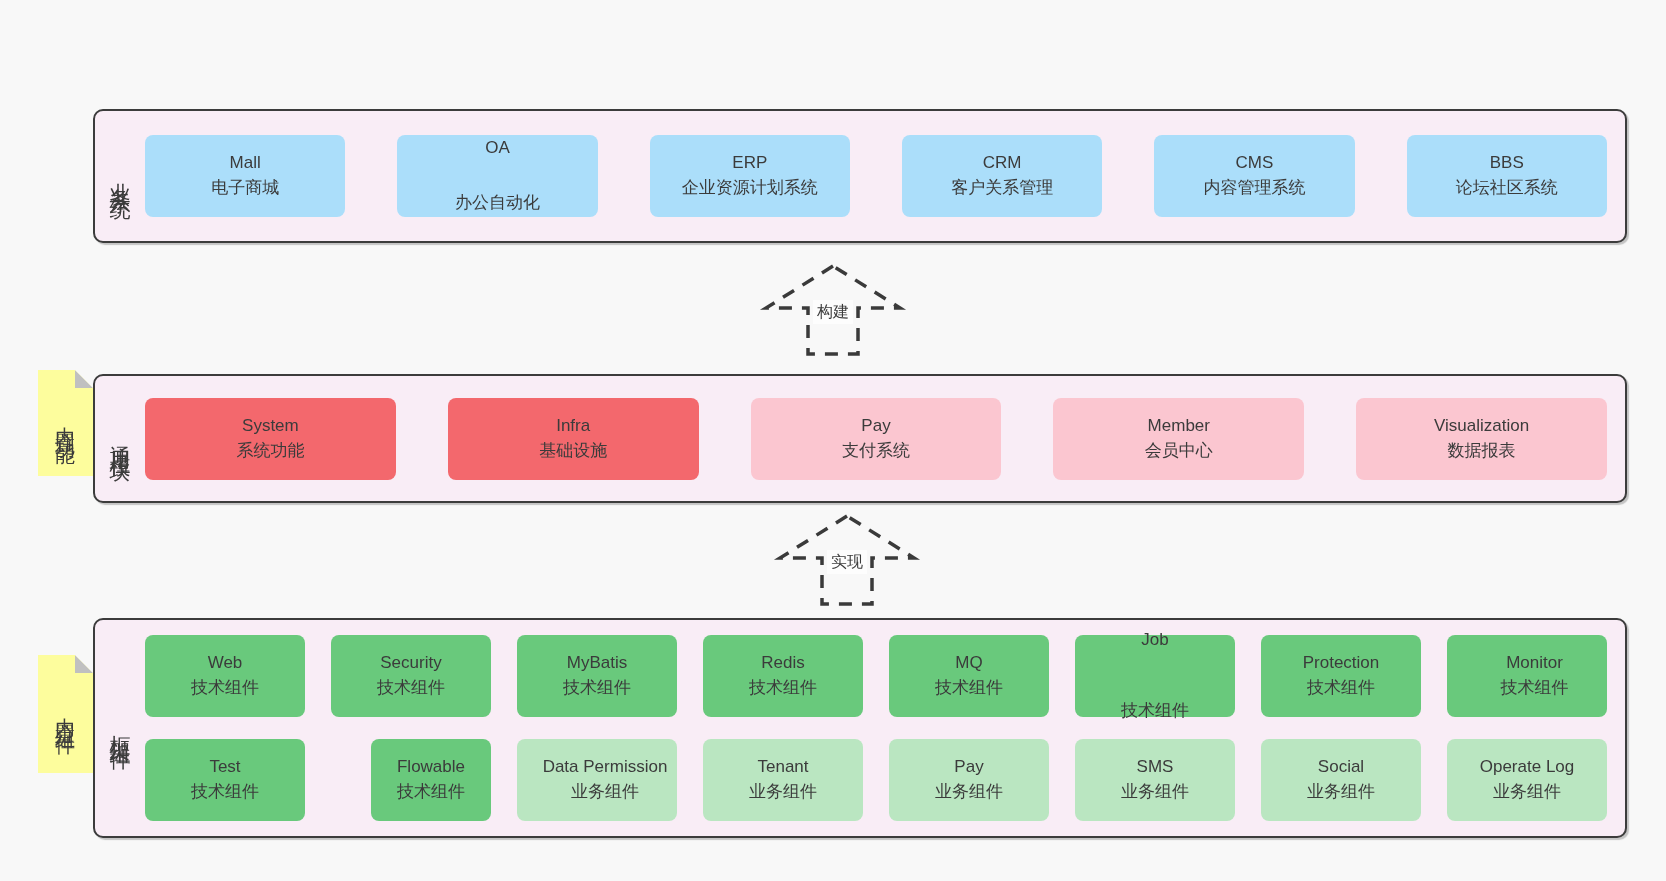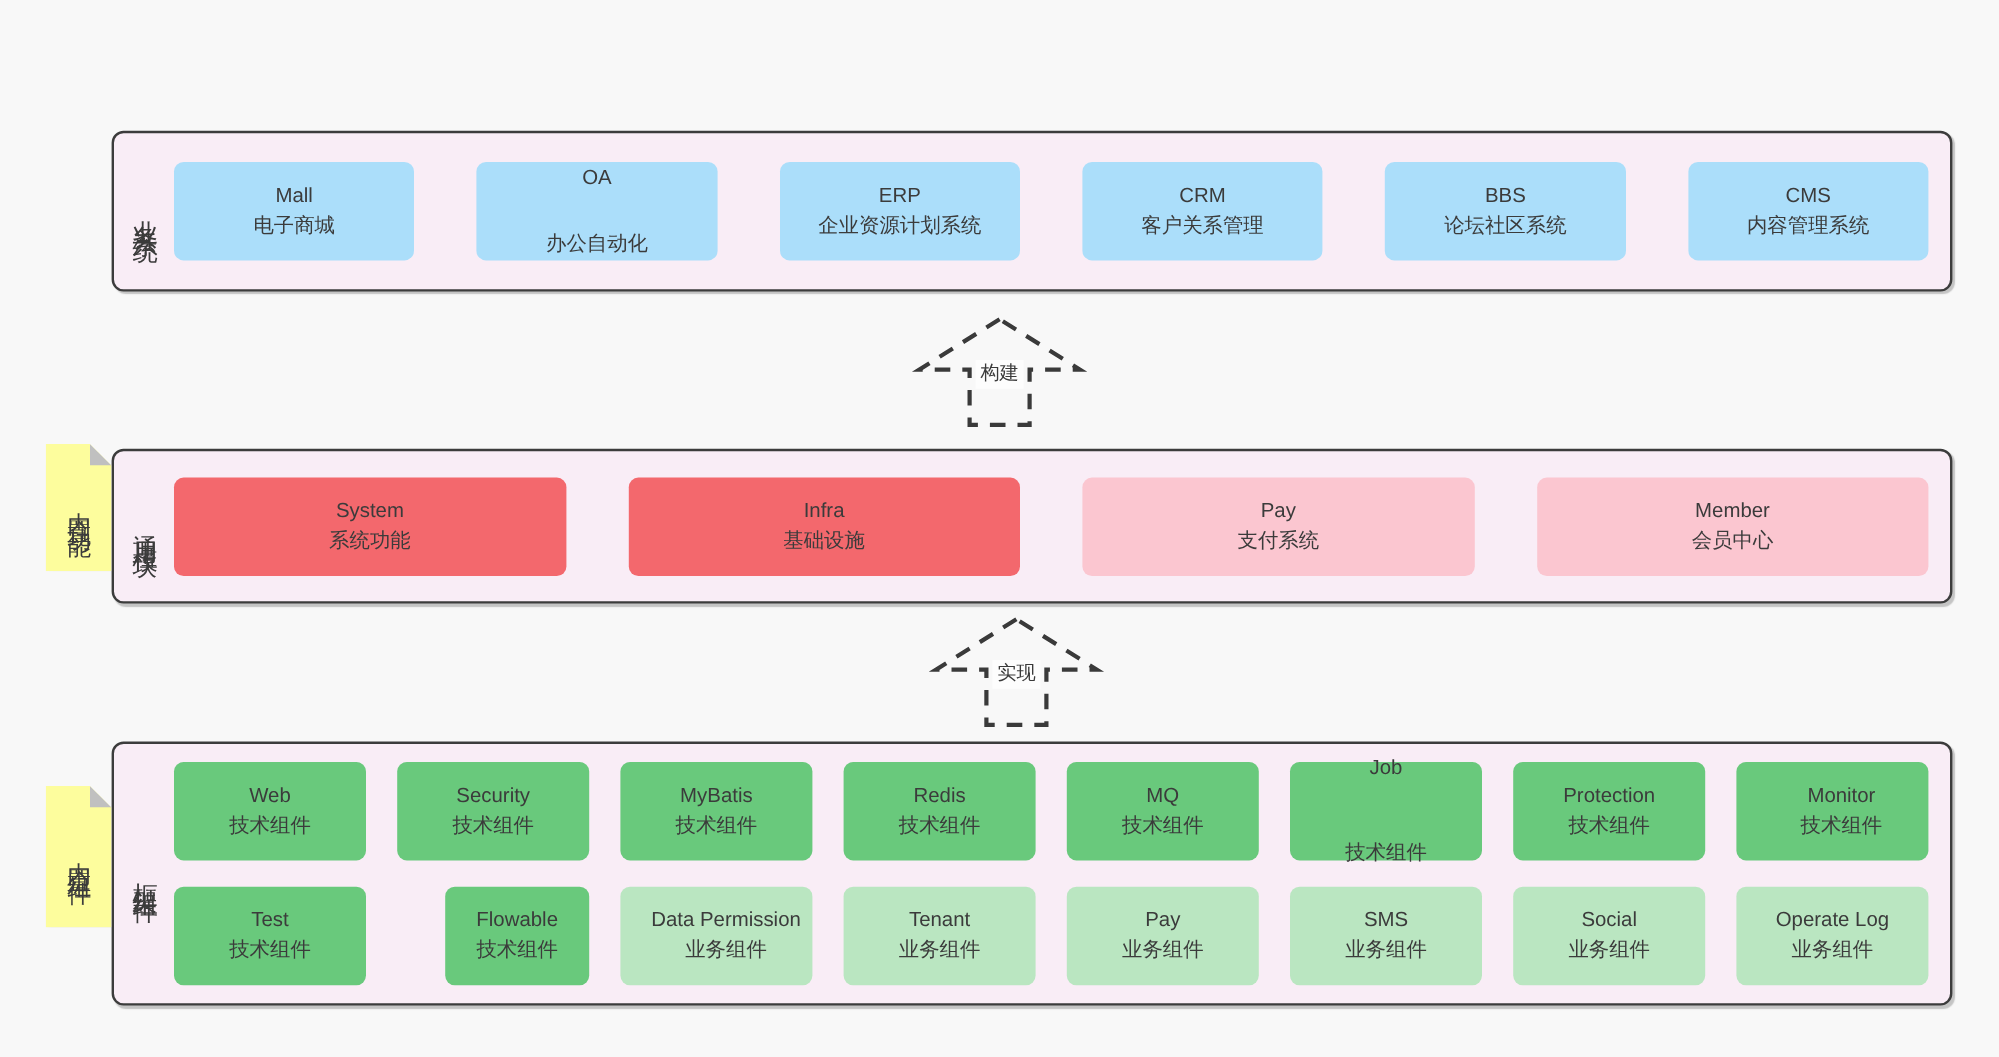--- a/index.html
+++ b/index.html
@@ -83,26 +83,26 @@
         </div>
         <div class="box" style="background: var(--c-blue);">
           <div class="box-line">ERP</div>
           <div class="box-line">企业资源计划系统</div>
         </div>
         <div class="box" style="background: var(--c-blue);">
           <div class="box-line">CRM</div>
           <div class="box-line">客户关系管理</div>
         </div>
         <div class="box" style="background: var(--c-blue);">
+          <div class="box-line">CMS</div>
+          <div class="box-line">内容管理系统</div>
+        </div>
+        <div class="box" style="background: var(--c-blue);">
           <div class="box-line">BBS</div>
           <div class="box-line">论坛社区系统</div>
-        </div>
-        <div class="box" style="background: var(--c-blue);">
-          <div class="box-line">CMS</div>
-          <div class="box-line">内容管理系统</div>
         </div>
       </div>
   </section>
 
   <div class="arrow" id="arrow-0">
     <svg width="150" height="96" viewBox="0 0 150 96">
       <path d="M75 4 L8 46 L50 46 L50 92 L100 92 L100 46 L142 46 Z" fill="none" stroke="#3a3a3a" stroke-width="3.5" stroke-dasharray="13 10"></path>
     </svg>
     <span class="arrow-label">构建</span>
   </div>
@@ -119,20 +119,24 @@
           <div class="box-line">基础设施</div>
         </div>
         <div class="box" style="background: var(--c-pink);">
           <div class="box-line">Pay</div>
           <div class="box-line">支付系统</div>
         </div>
         <div class="box" style="background: var(--c-pink);">
           <div class="box-line">Member</div>
           <div class="box-line">会员中心</div>
         </div>
+        <div class="box" style="background: var(--c-pink);">
+          <div class="box-line">Visualization</div>
+          <div class="box-line">数据报表</div>
+        </div>
       </div>
   </section>
 
   <div class="sticky" id="sticky-1">
     <svg class="fold" width="18" height="18">
       <polygon points="0,0 18,18 0,18" fill="#c0c0c0"></polygon>
     </svg>
     <div class="sticky-label">内置功能</div>
   </div>
 

